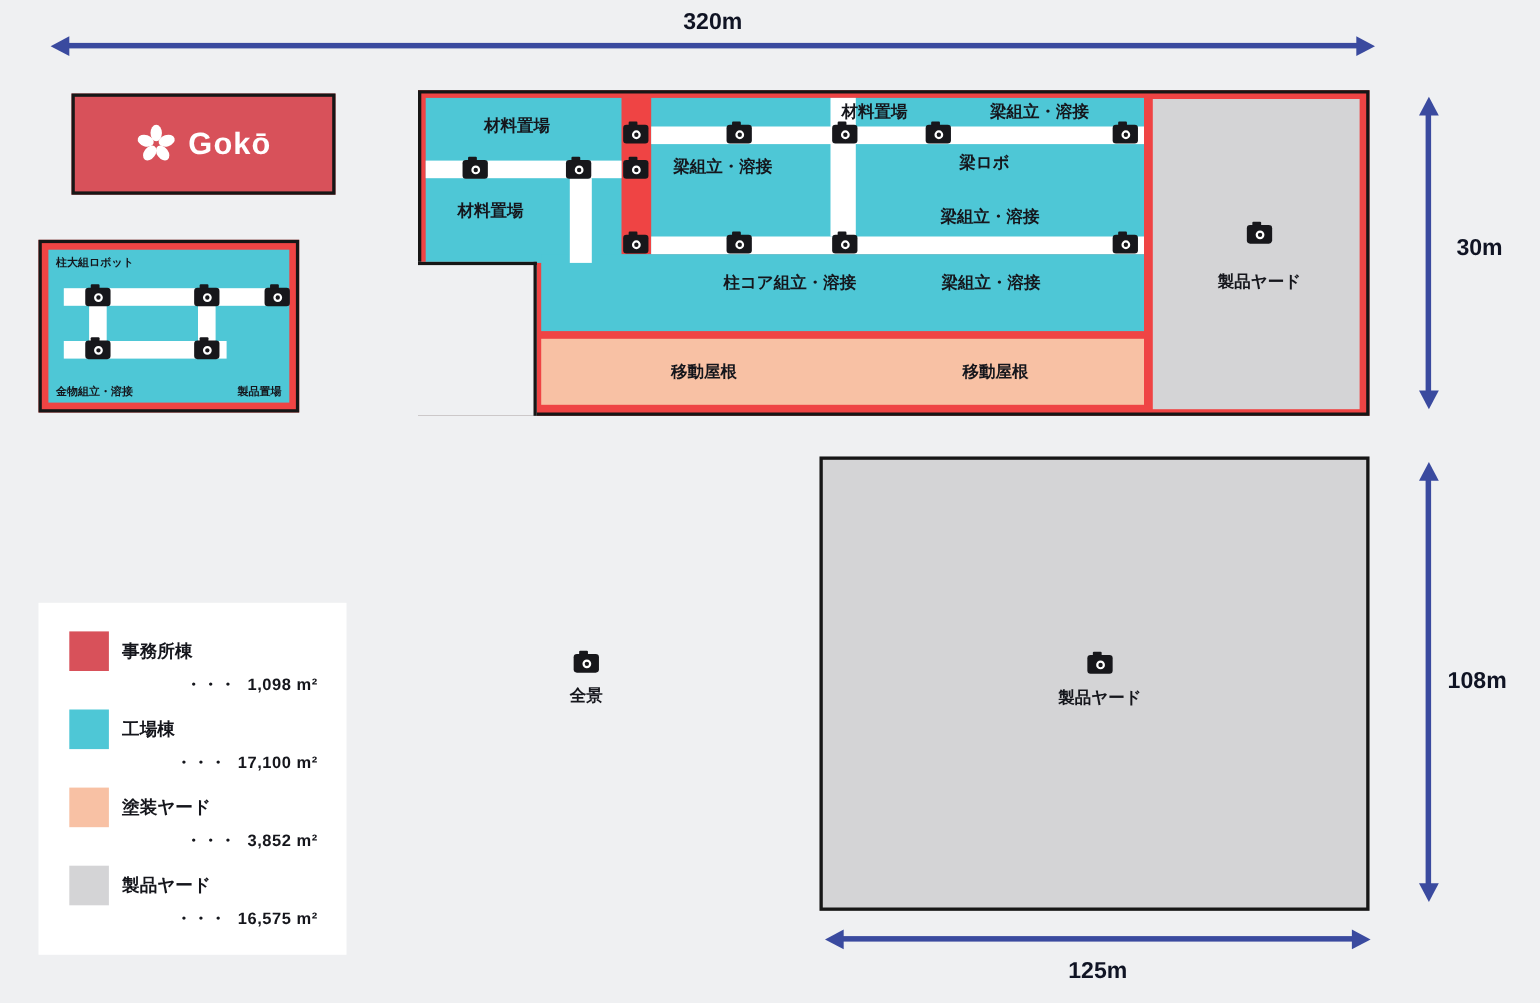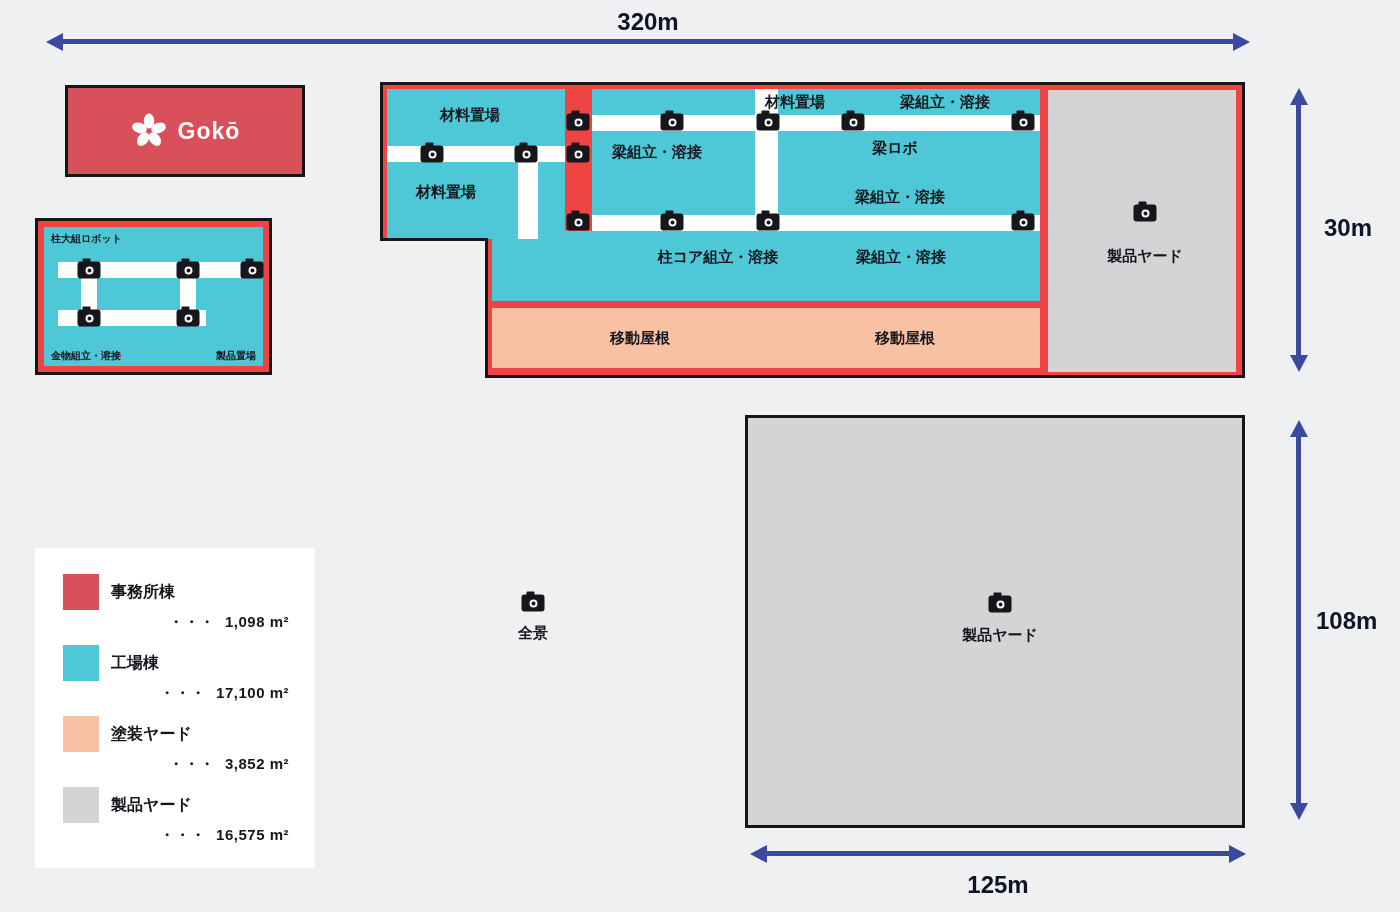--- a/index.html
+++ b/index.html
@@ -12,21 +12,21 @@
   .arrow-h::before, .arrow-h::after { content:""; position:absolute; top:-6.5px;
     border-top:9px solid transparent; border-bottom:9px solid transparent; }
   .arrow-h::before { left:-16px; border-right:17px solid #3a4a9f; }
   .arrow-h::after  { right:-16px; border-left:17px solid #3a4a9f; }
   .arrow-v { position:absolute; width:5px; background:#3a4a9f; }
   .arrow-v::before, .arrow-v::after { content:""; position:absolute; left:-6.5px;
     border-left:9px solid transparent; border-right:9px solid transparent; }
   .arrow-v::before { top:-16px; border-bottom:17px solid #3a4a9f; }
   .arrow-v::after  { bottom:-16px; border-top:17px solid #3a4a9f; }
 
-  .dim-label { position:absolute; font-size:24px; font-weight:800; color:#101424; white-space:nowrap; }
+  .dim-label { position:absolute; font-size:21px; font-weight:800; color:#101424; white-space:nowrap; }
   .center { text-align:center; }
 
   
   .outlined { position:absolute; border:3px solid #161616; background:#ef4444; }
   .teal { position:absolute; background:#4ec7d6; }
   .corridor { position:absolute; background:#ffffff; }
   .orange { position:absolute; background:#f8c1a4; }
   .gray { position:absolute; background:#d4d4d6; }
   .zlabel { position:absolute; transform:translate(-50%,-50%); font-size:15px; font-weight:700;
             white-space:nowrap; color:#15161c; z-index:4; }
@@ -39,21 +39,21 @@
          transform:translate(-50%,-50%); z-index:6; cursor:pointer; }
   .cam::before { content:""; position:absolute; left:50%; top:50%; width:4px; height:4px;
          background:#17171b; border:2.5px solid #fff; border-radius:50%; transform:translate(-50%,-50%); }
   .cam::after { content:""; position:absolute; top:-3px; left:5px; width:8px; height:4px;
          background:#17171b; border-radius:1px; }
 
   
   .logo-box { position:absolute; left:65px; top:85px; width:240px; height:92px;
               border:3px solid #161616; background:#d8515a; display:flex; align-items:center;
               justify-content:center; gap:10px; }
-  .logo-text { color:#ffffff; font-size:23px; font-weight:800; letter-spacing:1px; }
+  .logo-text { color:#ffffff; font-size:28px; font-weight:800; letter-spacing:1px; }
 
   
   .legend { position:absolute; left:35px; top:548px; width:280px; height:320px; background:#ffffff;
             padding:26px 26px 0 28px; }
   .legend-item { margin-bottom:13px; }
   .legend-row { display:flex; align-items:center; gap:12px; }
   .swatch { width:36px; height:36px; flex:0 0 36px; }
   .sw-0 { background:#d8515a; } .sw-1 { background:#4ec7d6; }
   .sw-2 { background:#f8c1a4; } .sw-3 { background:#d4d4d6; }
   .legend-label { font-size:16px; font-weight:700; }

